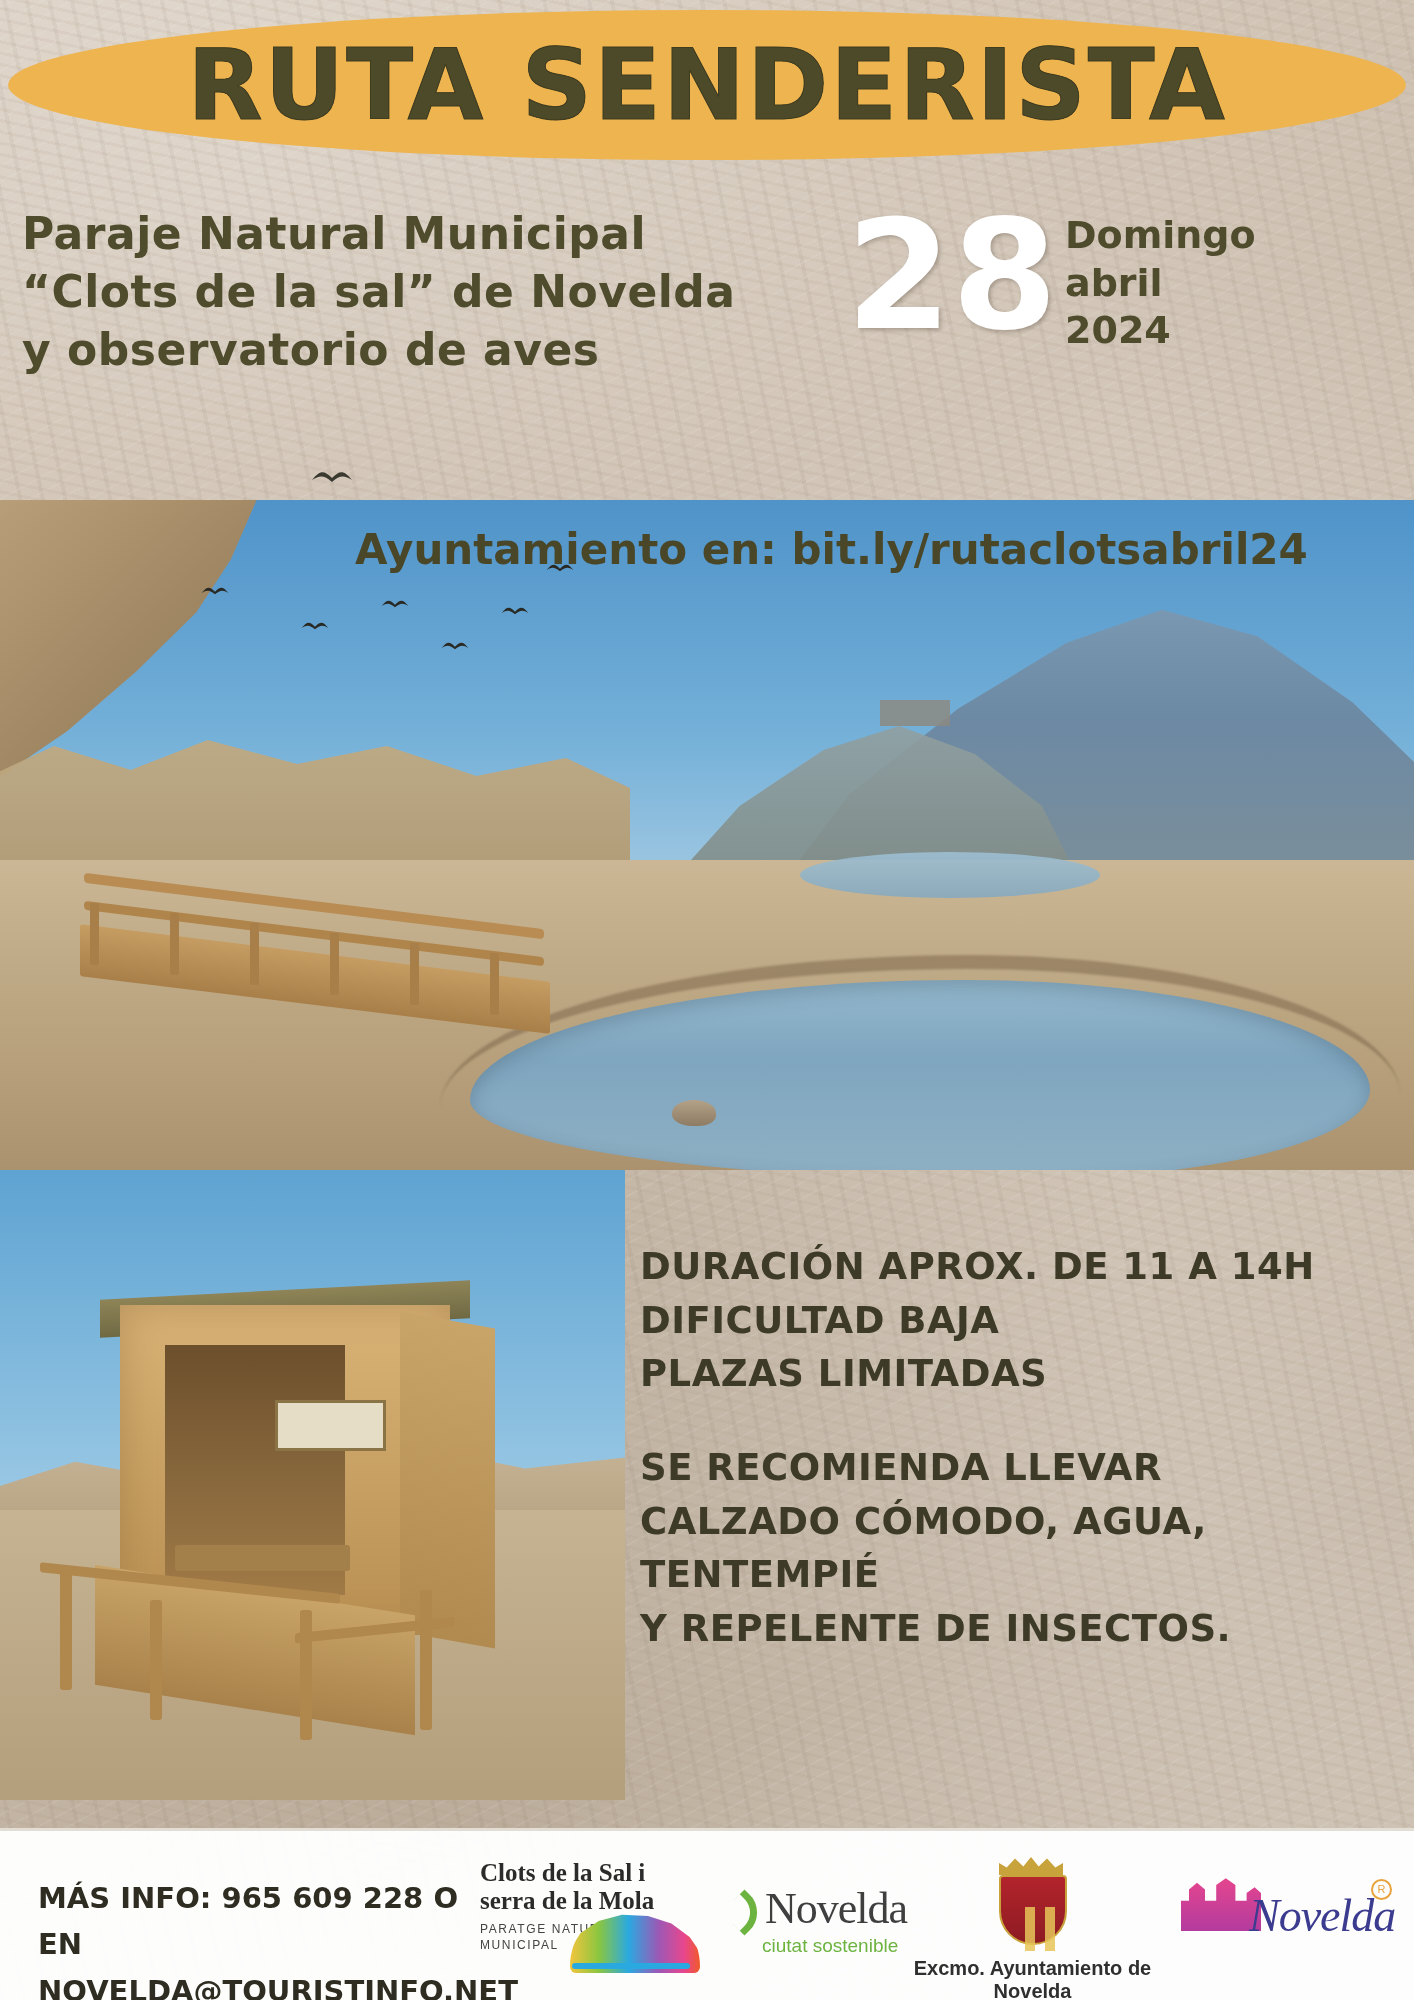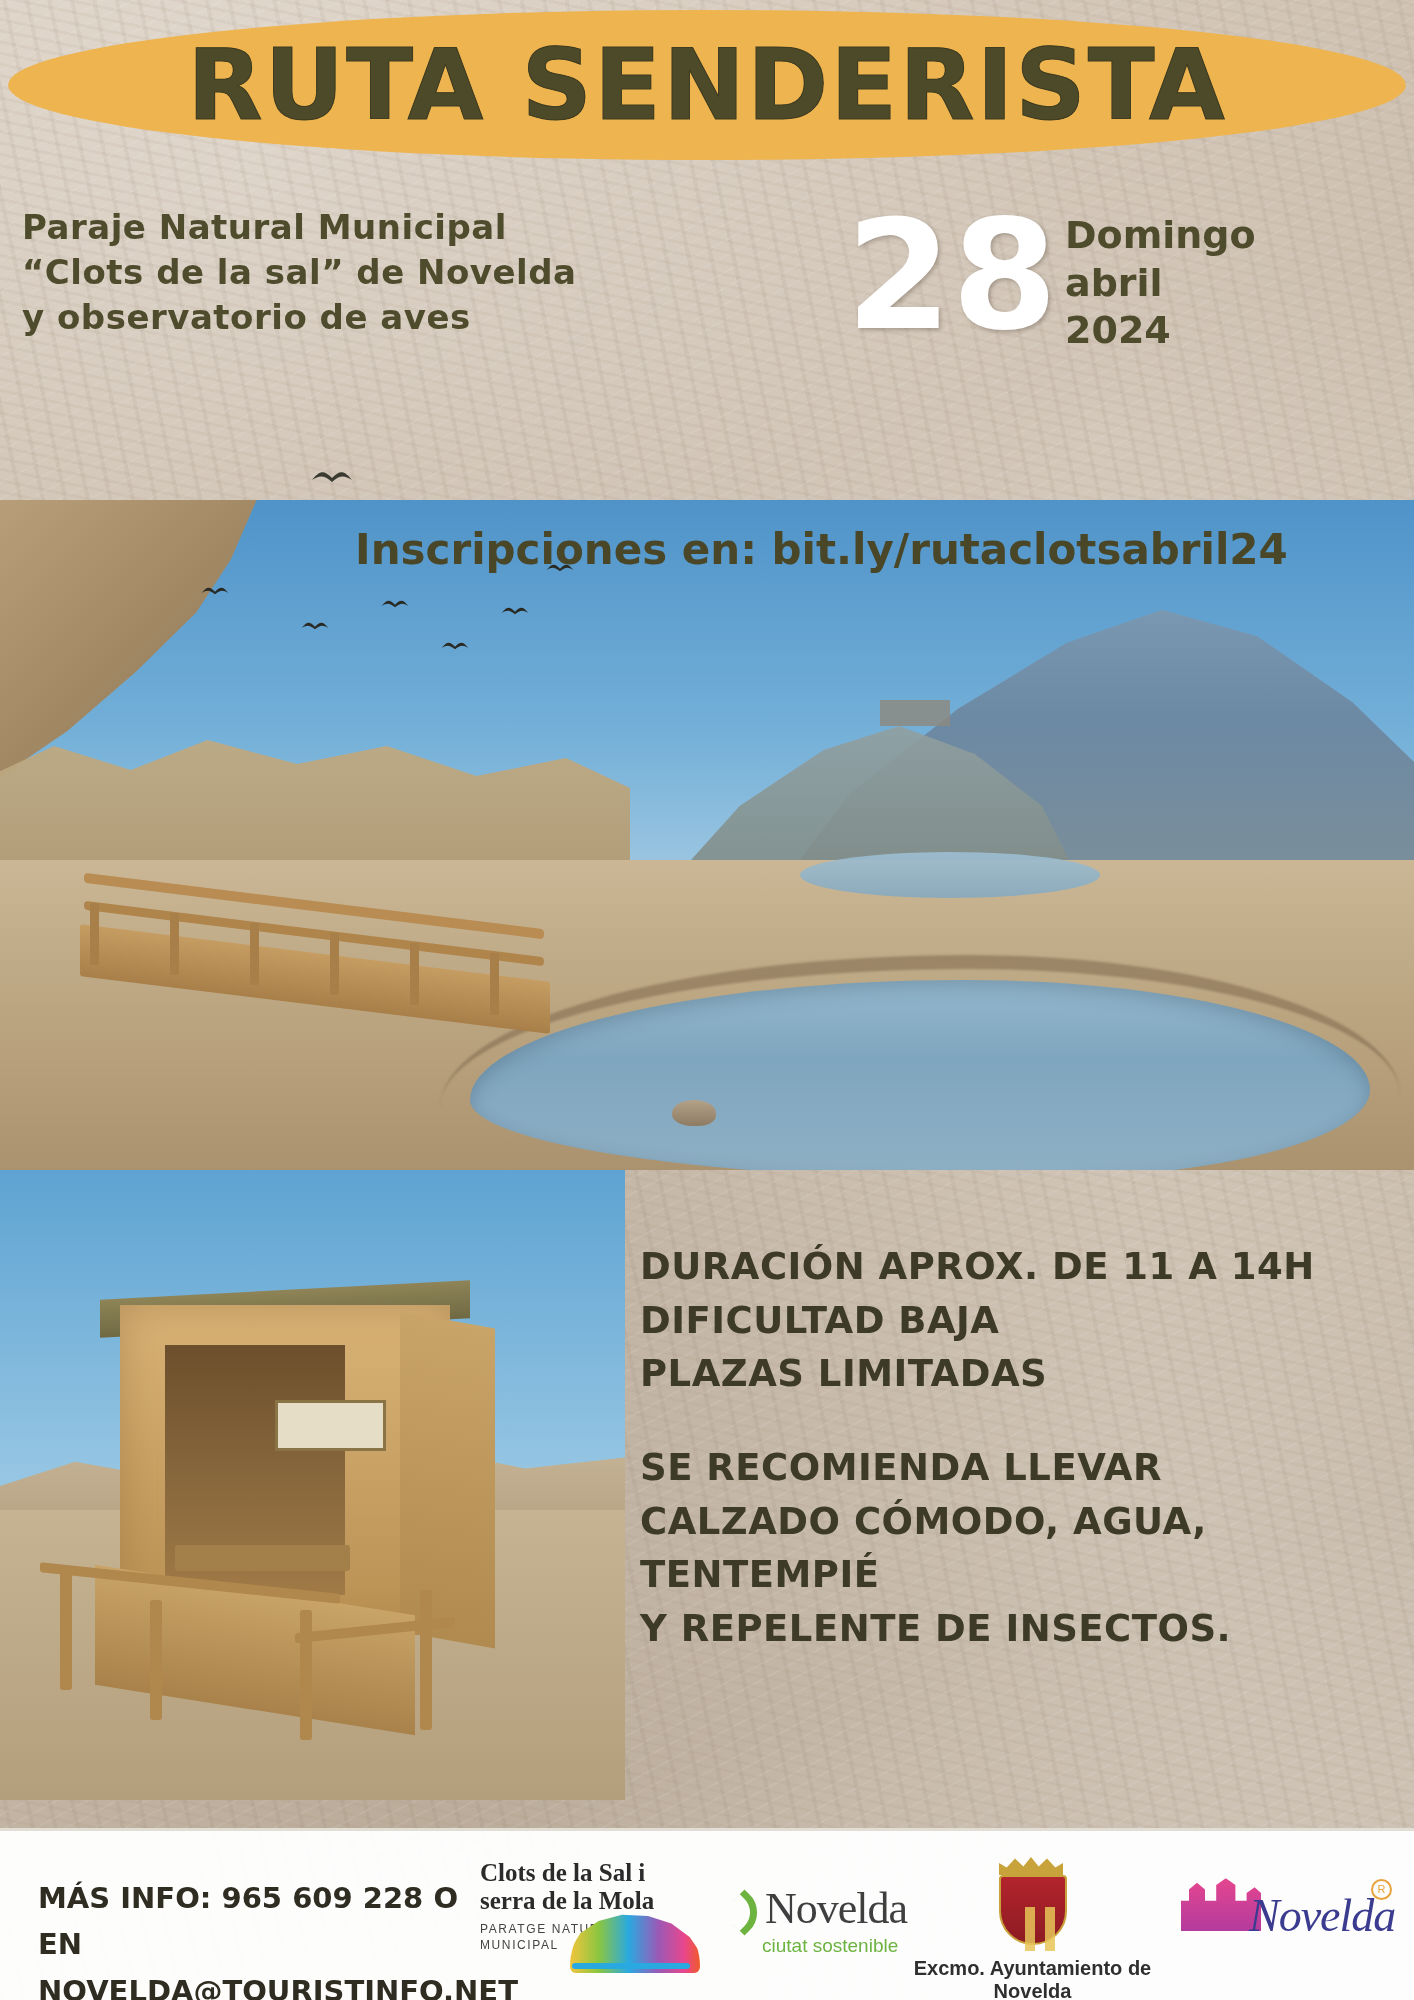--- a/index.html
+++ b/index.html
@@ -46,21 +46,21 @@
     text-shadow:0 0 0 #000;
     -webkit-text-stroke:1px #3f3c20;
     white-space:nowrap;
   }
 
   
   .headline{
     position:absolute;left:22px;top:205px;width:880px;
     font-family:"DejaVu Sans", sans-serif;
     font-weight:bold;
-    font-size:34px;
+    font-size:44px;
     line-height:1.32;
     color:#4f4c2d;
     letter-spacing:.5px;
   }
   .headline div{white-space:nowrap;}
 
   
   .date-number{
     position:absolute;left:846px;top:200px;
     font-family:"DejaVu Sans", sans-serif;
@@ -388,21 +388,21 @@
         <path d="M2 12 C10 2, 14 2, 22 10 C30 2, 34 2, 42 12 C34 7, 30 7, 22 14 C14 7, 10 7, 2 12 Z" fill="#2a2a24"></path>
       </svg>
     <svg class="bird" style="left:500px;top:105px;" width="34" height="14" viewBox="0 0 44 18">
         <path d="M2 12 C10 2, 14 2, 22 10 C30 2, 34 2, 42 12 C34 7, 30 7, 22 14 C14 7, 10 7, 2 12 Z" fill="#2a2a24"></path>
       </svg>
     <svg class="bird" style="left:545px;top:62px;" width="30" height="12" viewBox="0 0 44 18">
         <path d="M2 12 C10 2, 14 2, 22 10 C30 2, 34 2, 42 12 C34 7, 30 7, 22 14 C14 7, 10 7, 2 12 Z" fill="#2a2a24"></path>
       </svg>
   </div>
 
-  <div class="signup">Inscripciones en: bit.ly/rutaclotsabril24</div>
+  <div class="signup">Ayuntamiento en: bit.ly/rutaclotsabril24</div>
 
   <div class="obs">
     <div class="sky"></div>
     <div class="hills"></div>
     <div class="ground"></div>
     <div class="hut-roof"></div>
     <div class="hut-body"></div>
     <div class="hut-side"></div>
     <div class="hut-inner"></div>
     <div class="panel"></div>

